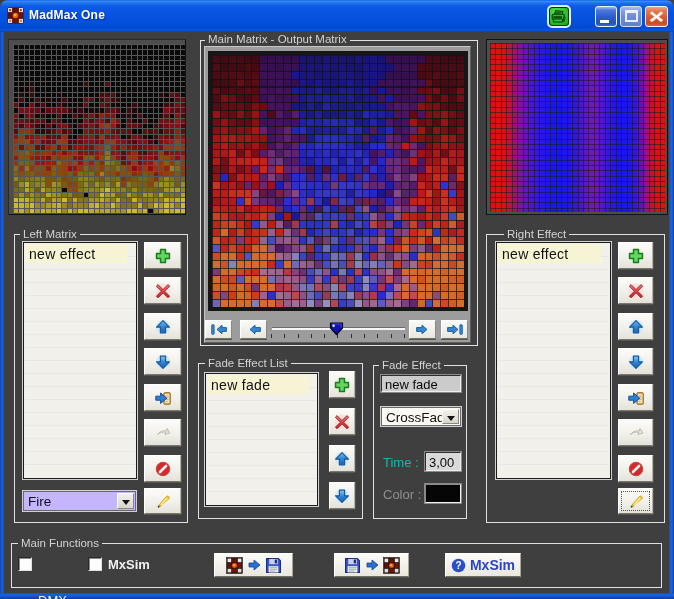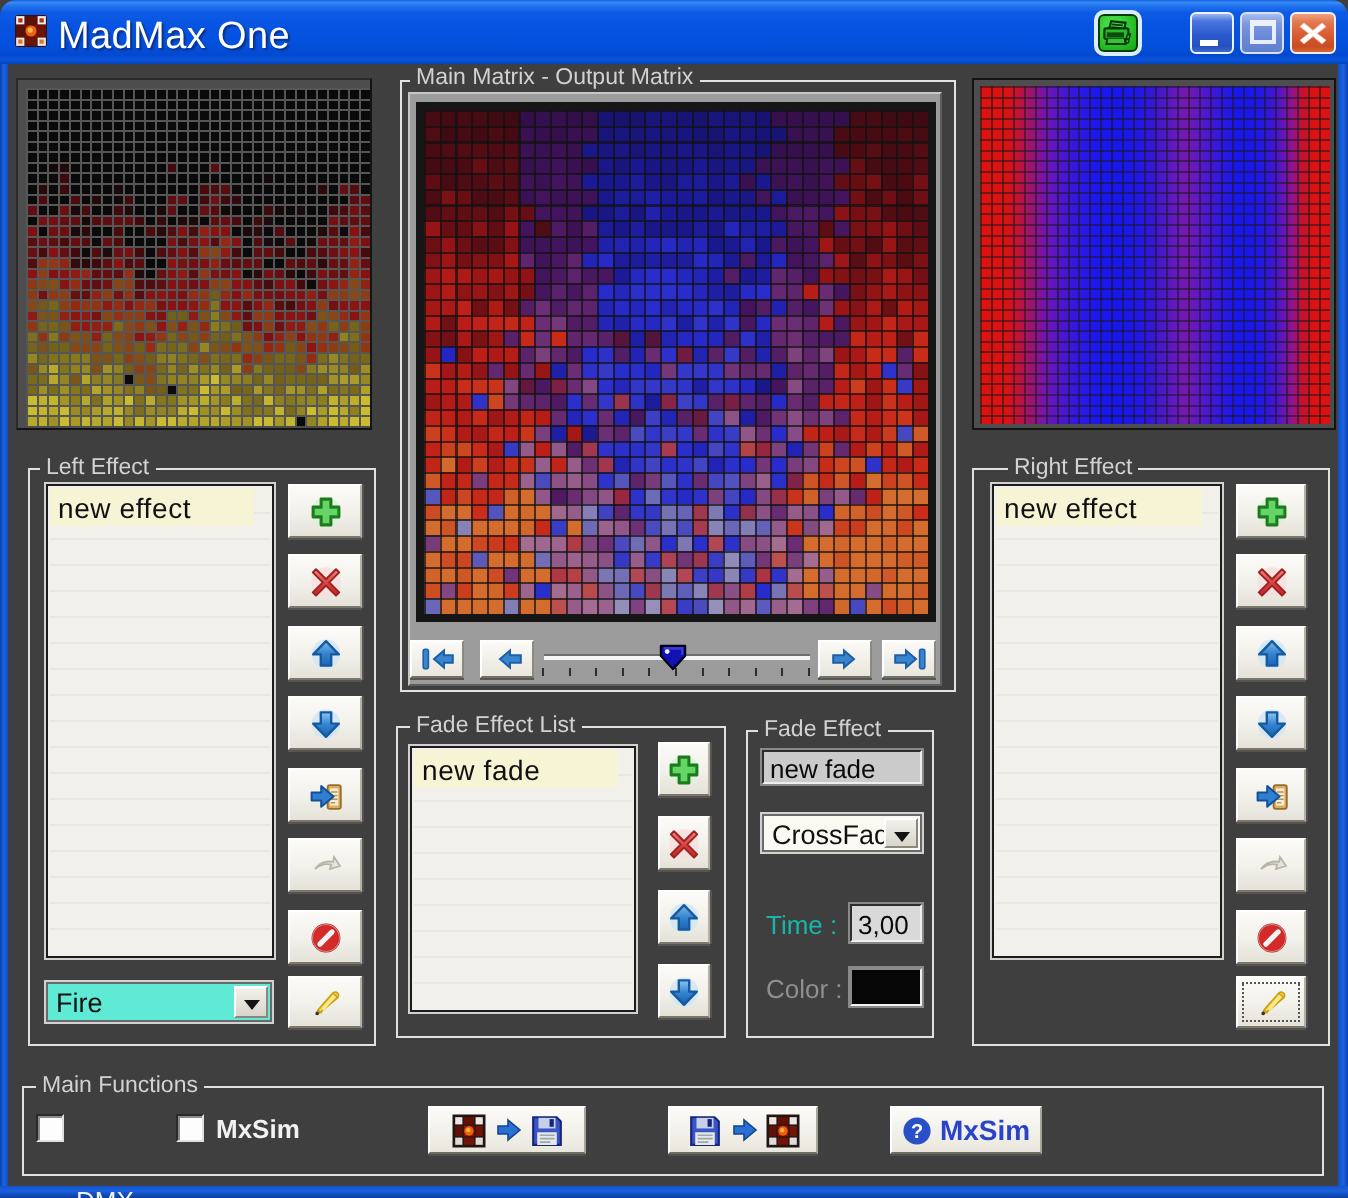--- a/index.html
+++ b/index.html
@@ -5,21 +5,21 @@
 #win { position:absolute; left:0; top:0; width:674px; height:599px; }
 .abs { position:absolute; }
 
 
 #title { left:0; top:0; width:674px; height:32px; border-radius:8px 8px 0 0;
  background:linear-gradient(180deg,#0f64e8 0%,#3b8af2 4%,#2173ee 9%,#0c5ae4 20%,#0653e2 45%,#0350dd 70%,#0349cf 86%,#0a55dd 94%,#0344b8 100%);}
 #brdL { left:0; top:32px; width:4px; height:562px; background:linear-gradient(90deg,#0642ad,#1e62e0 45%,#0d50c8); }
 #brdR { left:669px; top:32px; width:5px; height:562px; background:linear-gradient(90deg,#0d50c8,#1e62e0 55%,#0642ad); }
 #brdB { left:0; top:593px; width:674px; height:6px; background:linear-gradient(180deg,#1455cc,#1a5fdd 40%,#0a3f9e); }
 #client { left:4px; top:32px; width:665px; height:561px; background:#3f3f3f; }
-#ttltxt { left:29px; top:8px; color:#fff; font-size:19px; font-weight:normal; text-shadow:1px 1px 1px #0a3080; letter-spacing:0.2px; }
+#ttltxt { left:29px; top:8px; color:#fff; font-size:12px; font-weight:bold; text-shadow:1px 1px 1px #0a3080; letter-spacing:0.2px; }
 .tbtn { top:6px; width:22px; height:21px; border-radius:3px; border:1px solid #eef2ff; }
 #btnprint { left:547px; top:5px; width:24px; height:23px; border-radius:5px; border:2px solid #d8ecfa;
   background:radial-gradient(circle at 38% 32%,#55ea55 0%,#2bc42b 50%,#0c9e16 100%); box-shadow:inset 0 0 0 1px #0a3a0a; }
 #btnprint svg { position:absolute; left:1px; top:1px; }
 #btnmin  { left:595px; background:linear-gradient(180deg,#9cb8f2 0%,#4a77dd 18%,#2b5ace 55%,#2451bd 85%,#3d68cf 100%); }
 #btnmax  { left:620px; background:linear-gradient(180deg,#a9bcec 0%,#7e99e0 25%,#6a88d8 60%,#6080ce 100%); border-color:#d7e0f5; }
 #btncls  { left:645px; width:23px; background:linear-gradient(180deg,#f0a183 0%,#e37a52 20%,#d85c31 55%,#c94d24 85%,#d9652f 100%); }
 .minbar { position:absolute; left:4px; bottom:3px; width:9px; height:3px; background:#fff; }
 .maxsq { position:absolute; left:4px; top:3px; width:13px; height:12px; border:2px solid #fff; border-top-width:3px; opacity:.85; }
 
@@ -57,21 +57,21 @@
 
 .list { background:#f1f0ea; border:1px solid #1c1c1c; box-shadow:0 0 0 1px rgba(225,225,225,.9); }
 .list .rows { position:absolute; left:1px; top:1px; right:1px; bottom:1px;
  background:repeating-linear-gradient(180deg,transparent 0 12px,rgba(60,60,40,.05) 12px 13px); }
 .sel { position:absolute; left:1px; top:1px; right:9px; height:19px; background:#f7f4d5; }
 .sel2 { position:absolute; left:1px; top:1px; right:8px; height:19px; background:#f7f4d5; }
 .ltxt { position:absolute; left:5px; top:3px; font-size:14px; color:#111; letter-spacing:0.3px; }
 .btn { position:absolute; background:linear-gradient(180deg,#fcfbf8 0%,#f1f0ea 55%,#e4e2d8 100%); border:1px solid;
  border-color:#fff #b4b2a8 #7a786e #fff; box-shadow:0 1px 0 #55544e, 1px 0 0 #55544e; text-align:center; }
 .btn svg { position:absolute; left:50%; top:50%; transform:translate(-50%,-50%); }
-.combo { position:absolute; background:#5eead4; border:1px solid #6a6a6a; box-shadow:0 0 0 1px rgba(225,225,225,.9); }
+.combo { position:absolute; background:#c4b5fd; border:1px solid #6a6a6a; box-shadow:0 0 0 1px rgba(225,225,225,.9); }
 .combo .ctxt { position:absolute; left:4px; top:2px; font-size:13.5px; color:#101010; }
 .combo .carr { position:absolute; right:1px; top:1px; bottom:1px; width:17px; background:linear-gradient(180deg,#f2f1ec,#d8d5ca);
  border:1px solid; border-color:#fff #8a887e #8a887e #fff; }
 .combo .carr:after { content:""; position:absolute; left:4px; top:6px; border:4px solid transparent; border-top:5px solid #141414; }
 .field { position:absolute; border:1px solid; border-color:#2e2e2e #efefef #efefef #2e2e2e; box-shadow:0 0 0 1px rgba(200,200,200,.55); }
 
 
 .chk { position:absolute; width:14px; height:14px; background:#fdfdfd; border:1px solid; border-color:#2a2a2a #e0e0e0 #e0e0e0 #2a2a2a; box-shadow:inset 1px 1px 0 #8a8a8a; }
 .wlbl { position:absolute; color:#f2f2f2; font-size:13px; }
 .bigbtn { position:absolute; height:24px; background:linear-gradient(180deg,#fcfbf8,#e9e7dd); border:1px solid;
@@ -1853,21 +1853,21 @@
         <circle cx="4.6" cy="5.8" r="1.2" fill="#eef2ff"></circle>
       </svg></div>
 
  <div class="abs" id="rmat">
       <div class="cells">
         <div class="grid g58d"></div>
       </div>
     </div>
 
  <div class="abs grp" style="left:14px;top:234px;width:174px;height:289px;"></div>
- <div class="grplbl" style="left:20px;top:228px;">Left Effect</div>
+ <div class="grplbl" style="left:20px;top:228px;">Left Matrix</div>
  <div class="abs list" style="left:23px;top:242px;width:114px;height:237px;">
       <div class="rows"></div>
       <div class="sel"></div>
       <div class="ltxt">new effect</div>
     </div>
  <div class="btn" style="left:144px;top:242px;width:37px;height:27px;">
       <svg width="16" height="16" viewBox="0 0 16 16">
         <circle cx="8" cy="8" r="7.4" fill="#d8f3d8" opacity="0.85"></circle>
         <path d="M5.5 1.5h5v4h4v5h-4v4h-5v-4h-4v-5h4z" fill="#3db53d" stroke="#1d7a1d" stroke-width="1.4" stroke-linejoin="round"></path>
         <path d="M6.5 2.5h3v4h4v3h-4v4h-3v-4h-4v-3h4z" fill="#66d466"></path>

